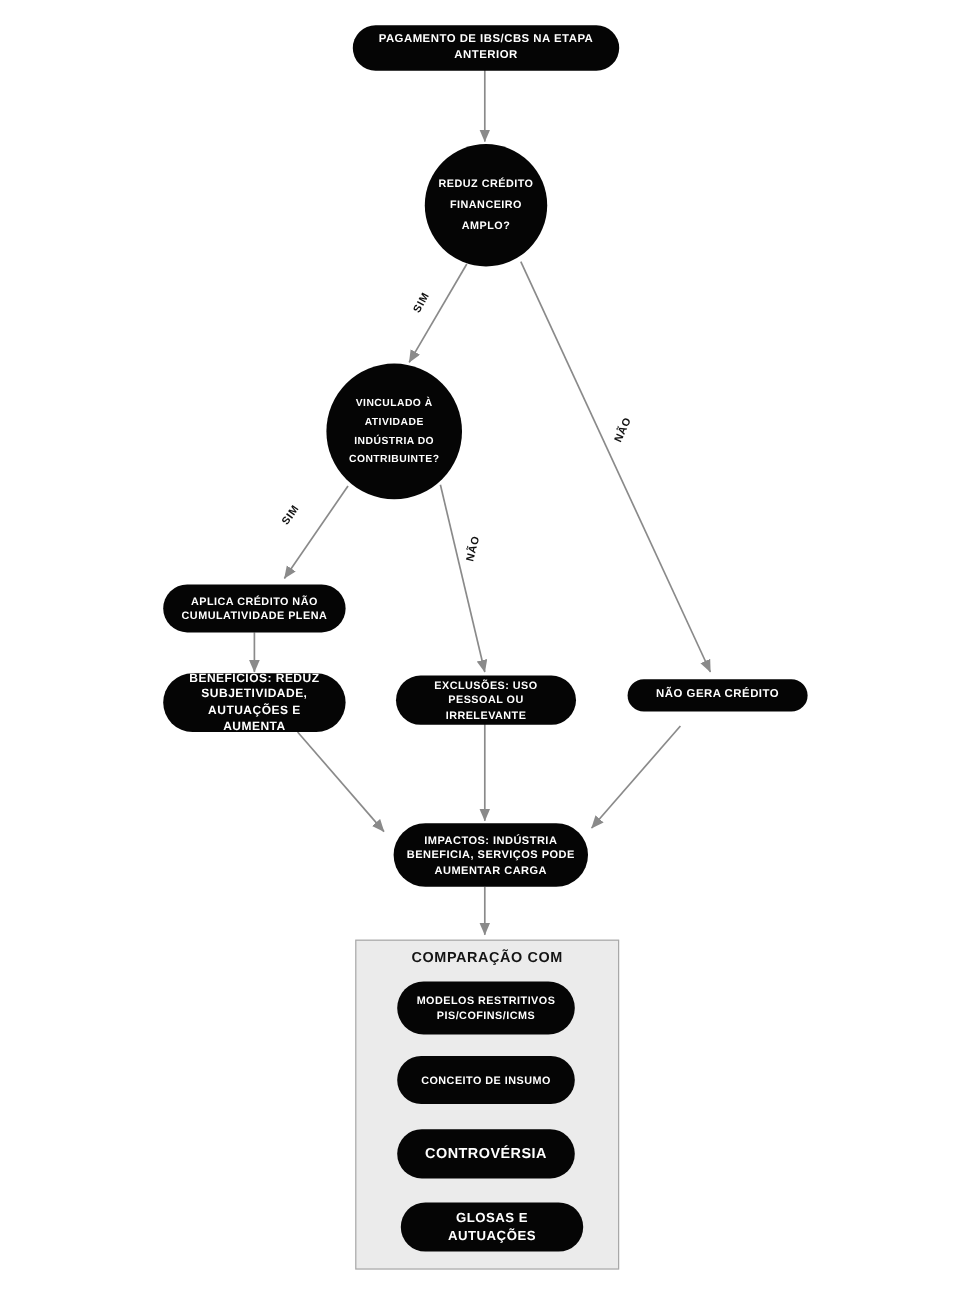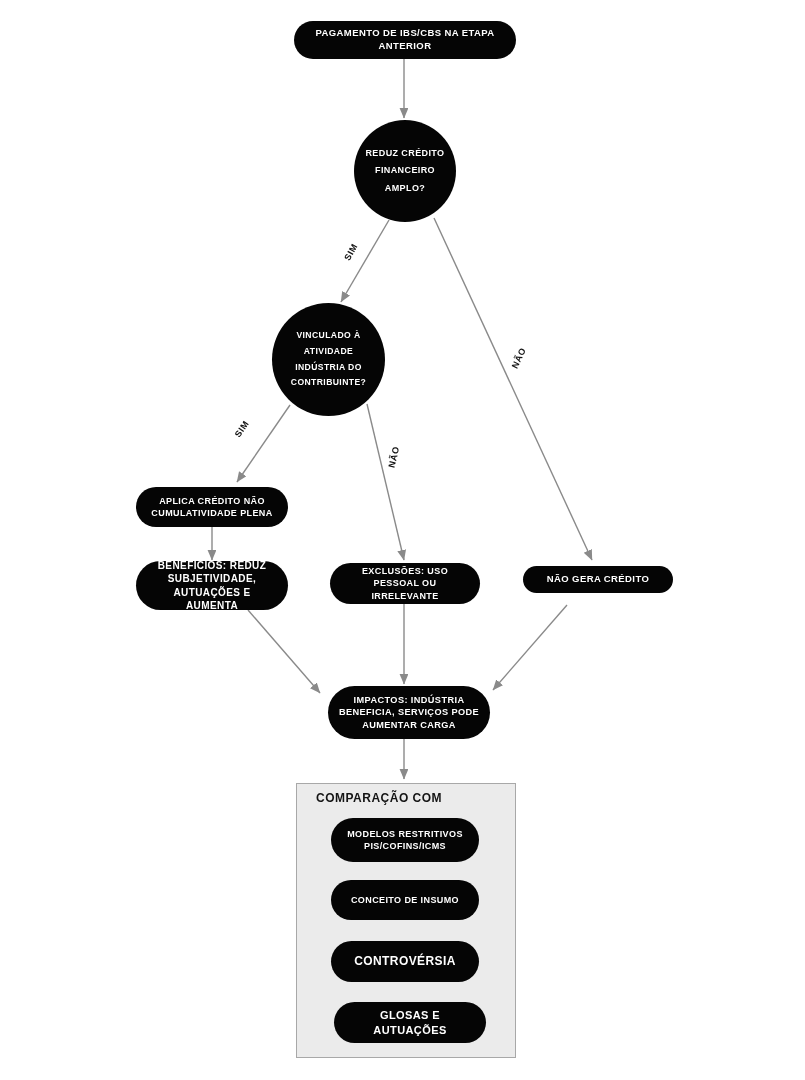--- a/index.html
+++ b/index.html
@@ -57,26 +57,25 @@
     position: absolute;
     box-sizing: border-box;
     background: #ebebeb;
     border: 1px solid #a8a8a8;
     z-index: 1;
   }
   .panel-title {
     position: absolute;
     left: 0;
     right: 5px;
-    text-align: left;
+    text-align: center;
     color: #141414;
     font-weight: bold;
     letter-spacing: 0.5px;
     z-index: 2;
-    padding-left: 20px;
   }
 
   
   .edge-label {
     position: absolute;
     color: #111111;
     font-weight: bold;
     letter-spacing: 0.6px;
     white-space: nowrap;
     transform-origin: 50% 50%;

